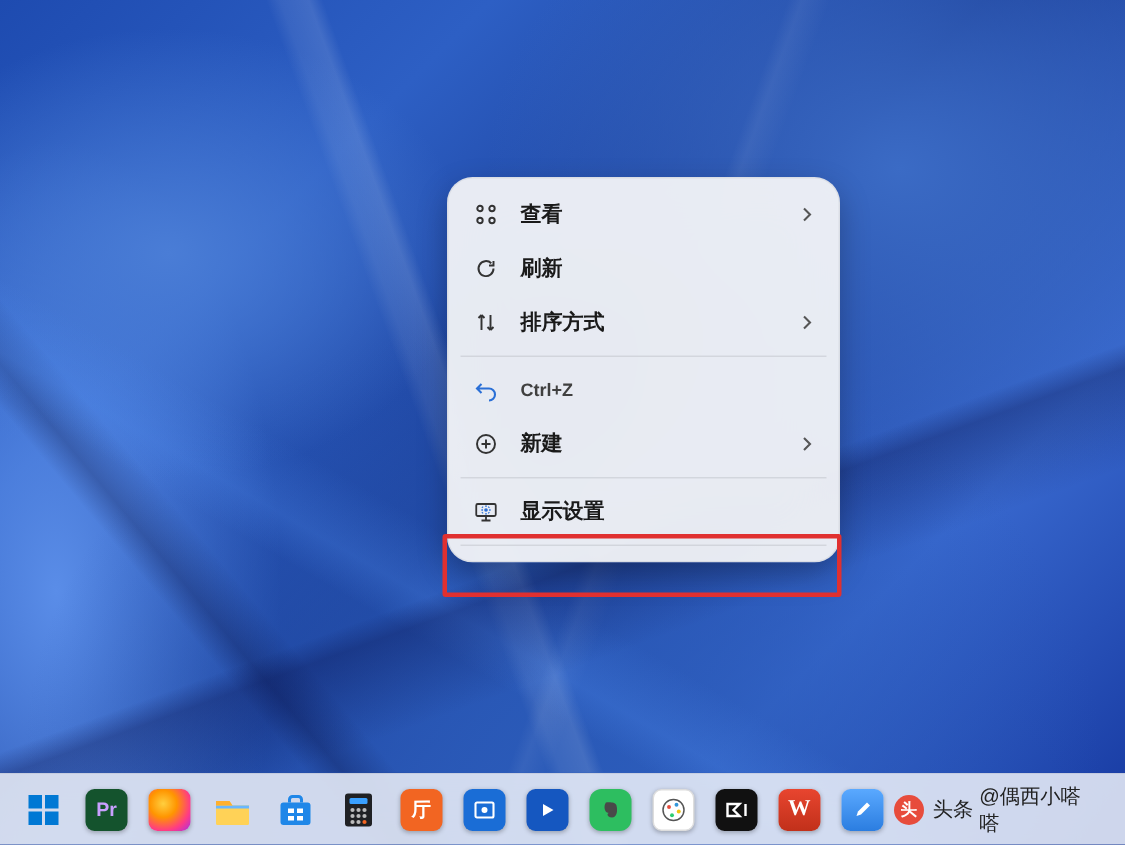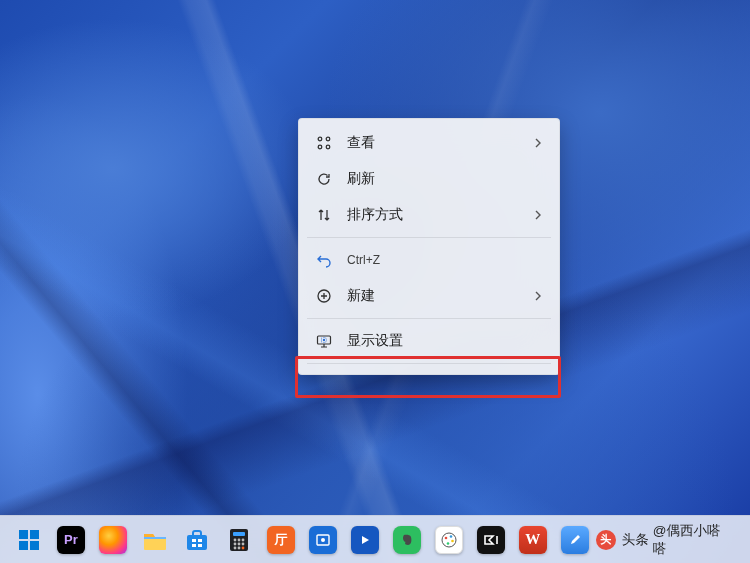--- a/index.html
+++ b/index.html
@@ -32,24 +32,24 @@
       linear-gradient(160deg, transparent 60%, rgba(10,20,80,0.35) 62%, transparent 70%),
       linear-gradient(30deg, transparent 30%, rgba(80,140,240,0.25) 33%, transparent 38%);
   }
 
   .context-menu {
     position: absolute; left: 298px; top: 118px;
     width: 262px;
     background: rgba(249,249,249,0.92);
     backdrop-filter: blur(20px);
     border: 1px solid rgba(0,0,0,0.06);
-    border-radius: 4px;
+    border-radius: 17px;
     box-shadow: 0 8px 20px rgba(0,0,0,0.25);
     padding: 6px;
-    font-size: 14px; color: #1a1a1a;
+    font-size: 14px; color: #1a1a1a; font-weight: bold;
   }
   .menu-item {
     display: flex; align-items: center;
     height: 36px; padding: 0 10px;
     border-radius: 4px; cursor: default;
     position: relative;
   }
   .menu-item .ico {
     width: 18px; height: 18px; margin-right: 14px;
     display: flex; align-items: center; justify-content: center;
@@ -196,21 +196,21 @@
   <div class="tb-icon">
     <svg width="24" height="24" viewBox="0 0 24 24">
       <rect x="2" y="2" width="9" height="9" fill="#0078d4"></rect>
         <rect x="13" y="2" width="9" height="9" fill="#0078d4"></rect>
       <rect x="2" y="13" width="9" height="9" fill="#0078d4"></rect>
         <rect x="13" y="13" width="9" height="9" fill="#0078d4"></rect>
     </svg>
   </div>
 
   <div class="tb-icon">
-    <div class="app" style="background:#000000;color:#c9a0ff">Pr</div>
+    <div class="app" style="background:#14532d;color:#c9a0ff">Pr</div>
   </div>
 
   <div class="tb-icon">
     <div class="app" style="background:radial-gradient(circle at 35% 35%,#ffcf3f 0%,#ff9500 35%,#ff3b84 70%,#a62ee6 100%)"></div>
   </div>
 
   <div class="tb-icon">
     <svg width="28" height="28" viewBox="0 0 28 28">
       <path d="M3 8h9l2 3h11v12a1 1 0 0 1-1 1H4a1 1 0 0 1-1-1V8z" fill="#ffd257"></path>
       <rect x="3" y="11" width="22" height="2" fill="#69b7ff"></rect>

